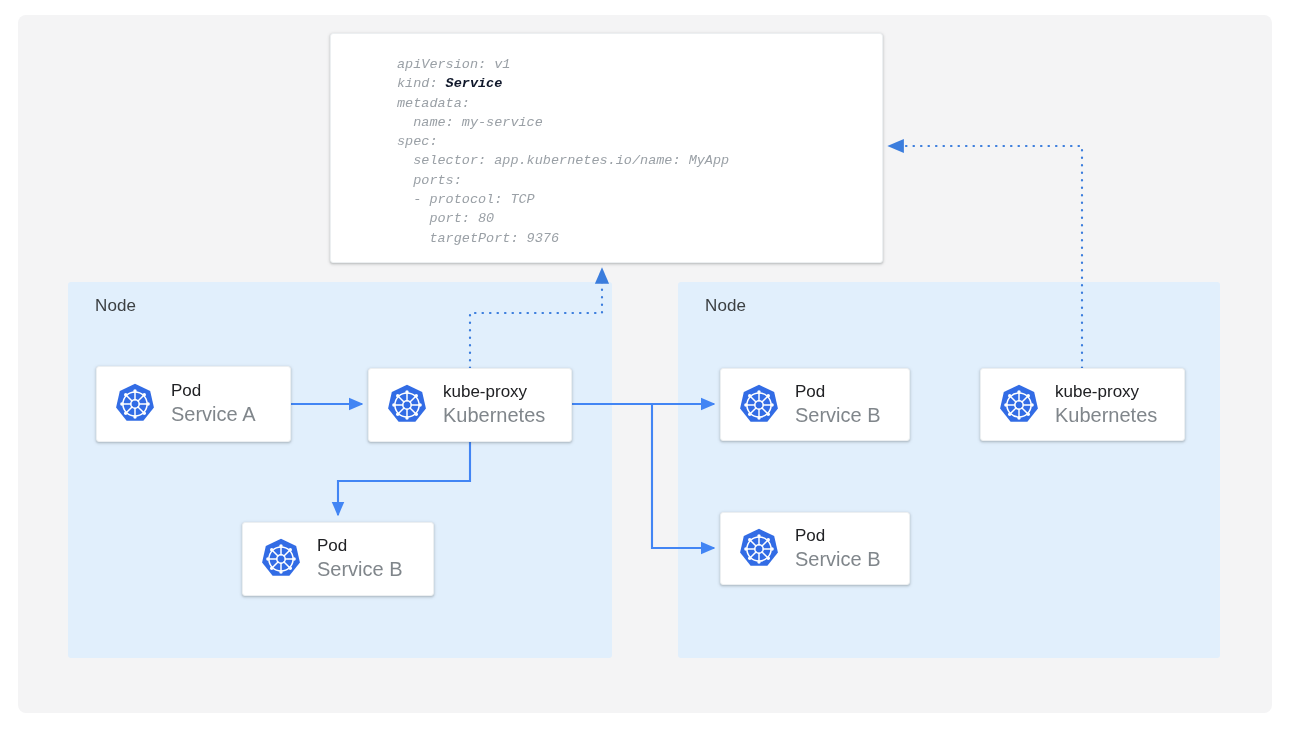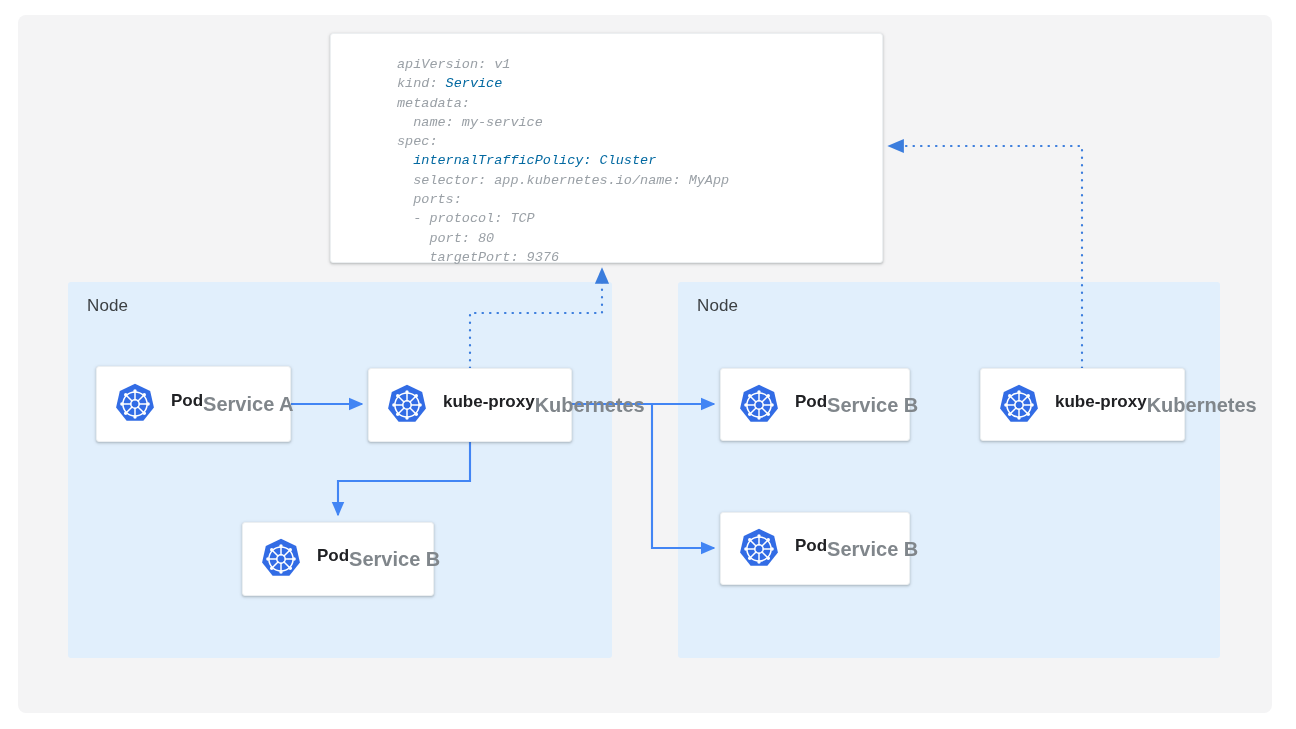--- a/index.html
+++ b/index.html
@@ -41,20 +41,21 @@
     background: #e1effc;
     border-radius: 3px;
   }
   .node-label {
     position: absolute;
     font-size: 17px;
     color: #3c4043;
     font-family: "Liberation Sans", sans-serif;
     letter-spacing: 0.1px;
     white-space: nowrap;
+    margin-left: 8px;
   }
   
   .card {
     position: absolute;
     background: #ffffff;
     border: 1px solid #eceff1;
     border-radius: 3px;
     box-shadow: 0 1px 2px rgba(60,64,67,0.22), 0 1px 3px 1px rgba(60,64,67,0.10);
     display: flex;
     align-items: center;
@@ -63,24 +64,23 @@
   .card-icon {
     flex: 0 0 auto;
     width: 44px;
     height: 44px;
     margin-left: 16px;
     margin-right: 14px;
     display: block;
   }
   .card-text {
     display: flex;
-    flex-direction: row;
+    flex-direction: column;
     justify-content: center;
     line-height: 1.18;
-    font-weight: bold;
   }
   .card-title {
     font-size: 17px;
     color: #202124;
     font-family: "Liberation Sans", sans-serif;
     white-space: nowrap;
   }
   .card-sub {
     font-size: 20px;
     color: #80868b;
@@ -107,22 +107,22 @@
     top: 21px;
     margin: 0;
     font-family: "Liberation Mono", "DejaVu Sans Mono", monospace;
     font-style: italic;
     font-size: 13.5px;
     line-height: 19.3px;
     color: #9aa0a6;
     white-space: pre;
   }
   #yaml-code .kw {
-    font-weight: normal;
-    color: #0369a1;
+    font-weight: bold;
+    color: #0f172a;
     font-style: italic;
   }
 </style>
 </head>
 <body>
 
 <div id="stage">
 
   <div id="canvas-panel"></div>
 
@@ -169,21 +169,20 @@
       <path d="M 1082 368 L 1082 146 L 889 146" stroke="#3b7ddd" stroke-width="2.2" fill="none" stroke-linecap="round" stroke-dasharray="0.5 7" stroke-linejoin="miter" marker-end="url(#arrow-dot)"></path>
     </g>
   </svg>
 
   <div id="yaml-card">
     <pre id="yaml-code">apiVersion: v1
 kind: <span class="kw">Service</span>
 metadata:
   name: my-service
 spec:
-<span class="kw">  internalTrafficPolicy: Cluster</span>
   selector: app.kubernetes.io/name: MyApp
   ports:
   - protocol: TCP
     port: 80
     targetPort: 9376</pre>
   </div>
 
   <div class="card" style="left:96px; top:366px; width:195px; height:76px;">
     <svg class="card-icon" viewBox="0 0 100 100" xmlns="http://www.w3.org/2000/svg">
       <path d="M50 4 L84.5 20.6 L93 58 L69 88 L31 88 L7 58 L15.5 20.6 Z" fill="#326ce5"></path>

